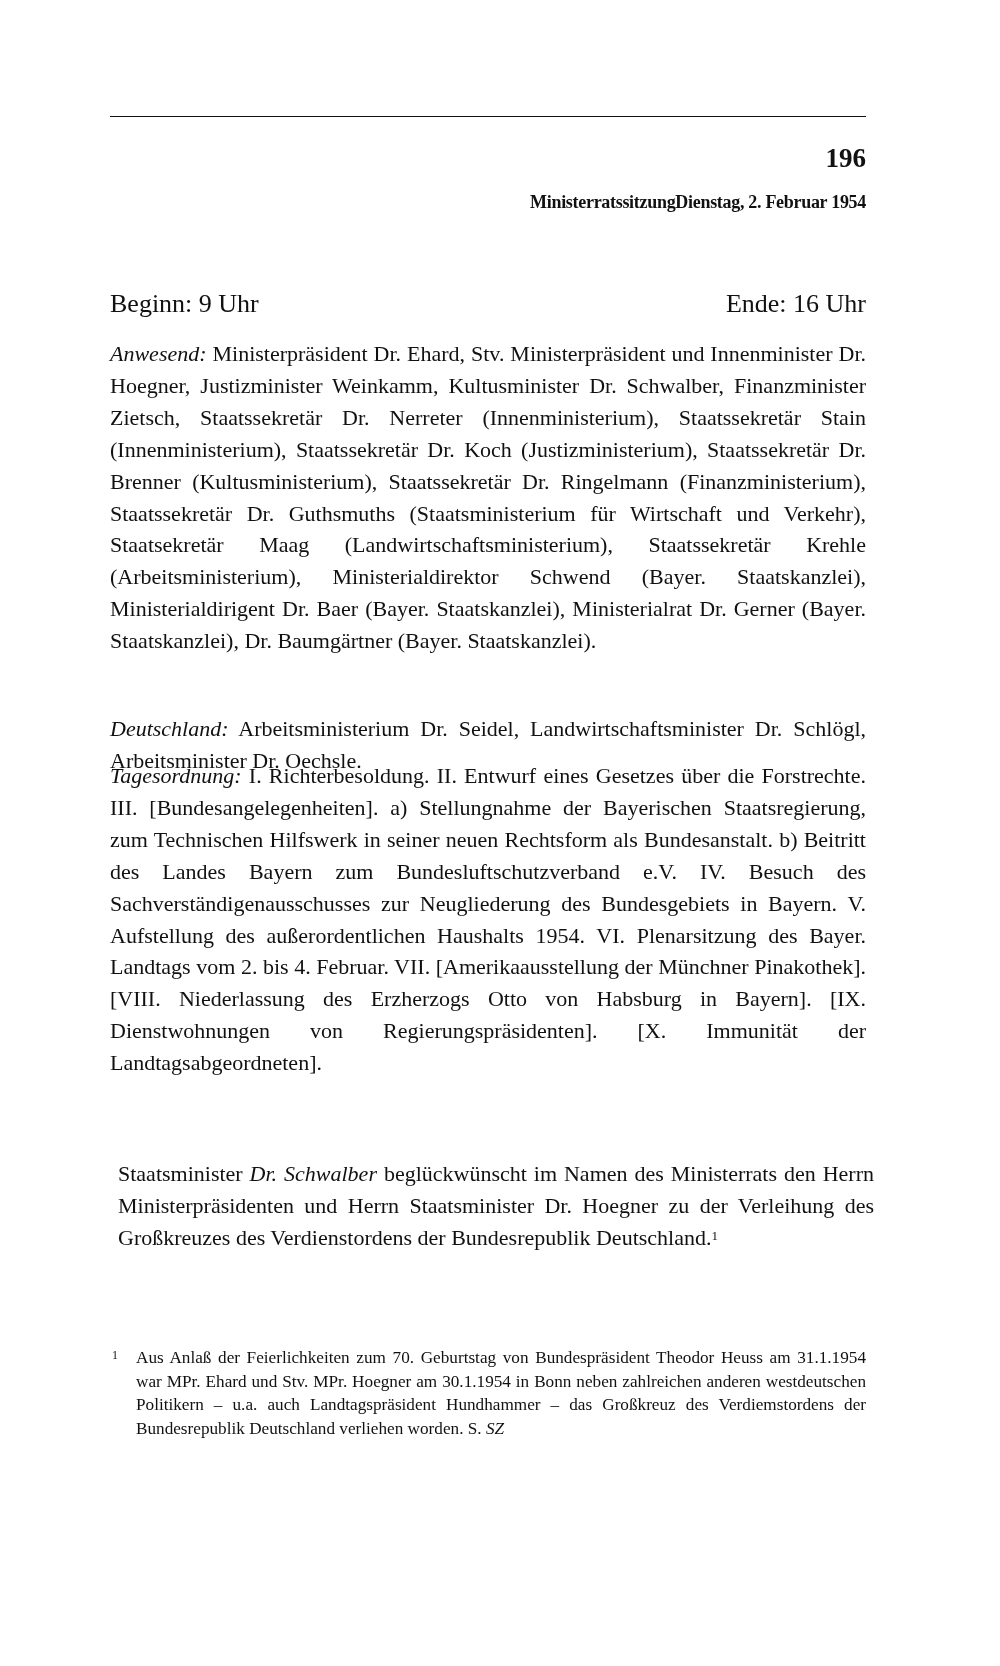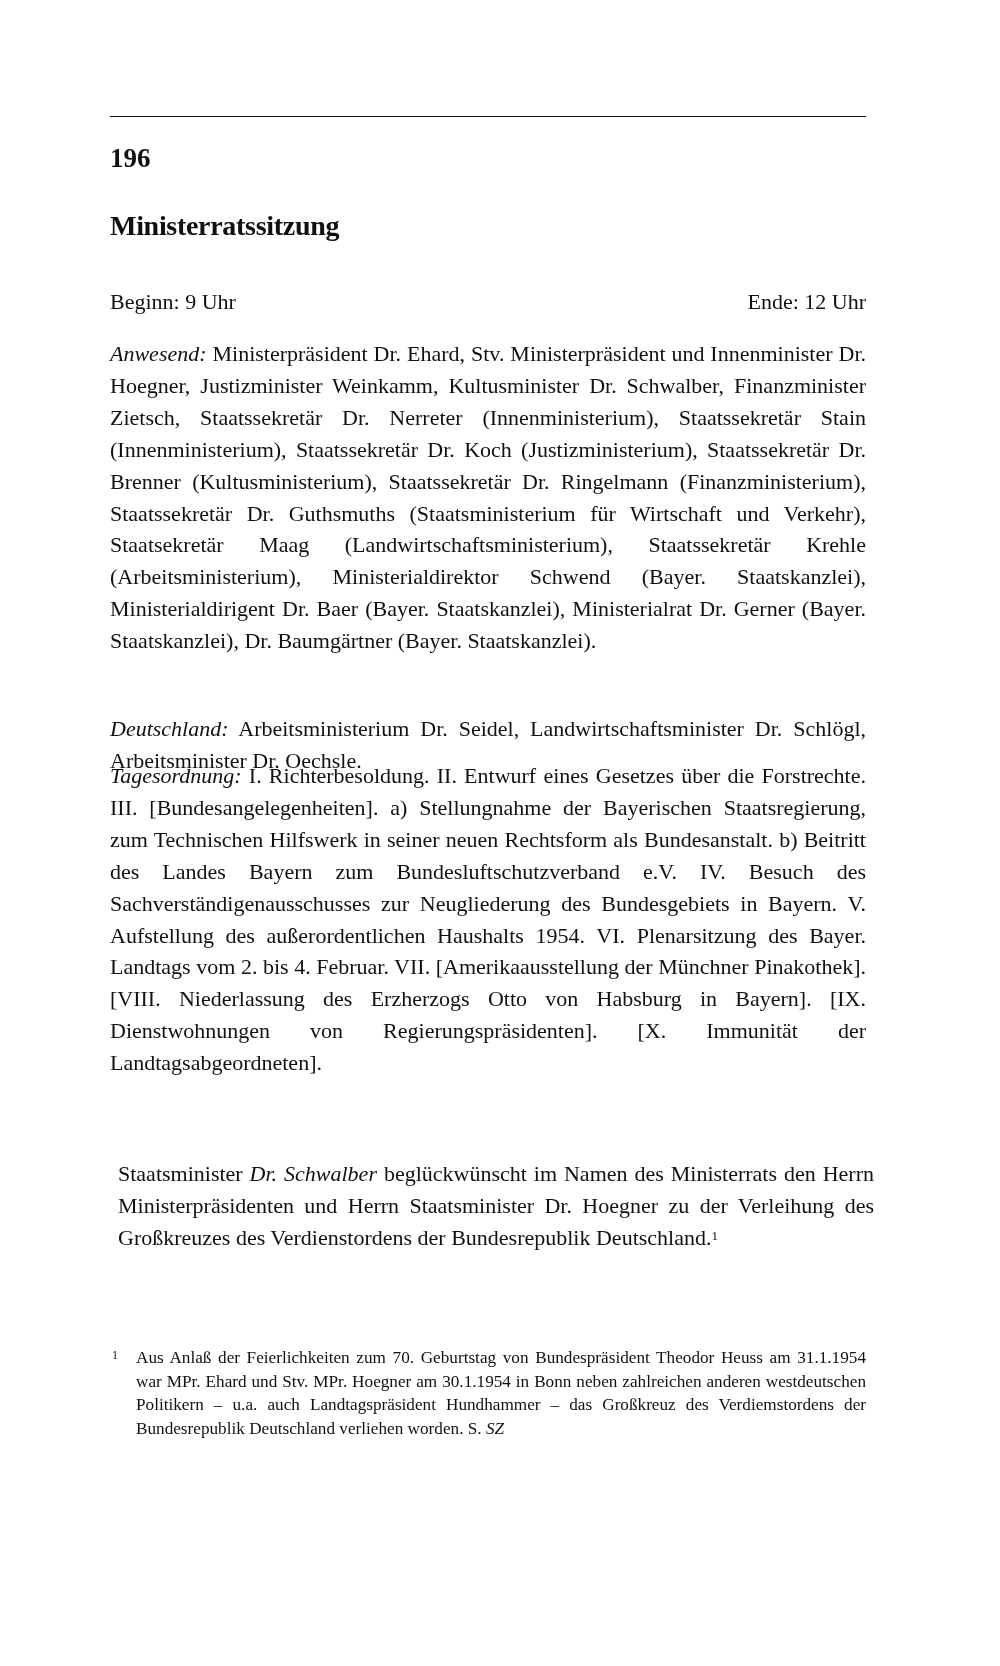--- a/index.html
+++ b/index.html
@@ -1,25 +1,25 @@
 <!DOCTYPE html>
 <html><head>
   <meta charset="utf-8">
   <style>
     html, body { margin: 0; padding: 0; background: #ffffff; }
     body { width: 1000px; height: 1666px; position: relative; overflow: hidden;
       font-family: "Liberation Serif", "DejaVu Serif", serif; color: #111111; }
     .page { position: absolute; left: 110px; top: 0; width: 756px; }
     .rule { position: absolute; left: 0; top: 116px; width: 756px; height: 0; border-top: 1.6px solid #111; }
-    .page-number { position: absolute; top: 143px; left: 0; width: 756px; text-align: left;
+    .page-number { position: absolute; top: 143px; left: 0; width: 756px; text-align: right;
       font-size: 27px; font-weight: bold; }
-    .title-row { position: absolute; top: 210px; left: 0; width: 756px; display: flex;
-      justify-content: flex-start; font-size: 28px; font-weight: bold; letter-spacing: -0.3px; }
+    .title-row { position: absolute; top: 192px; left: 0; width: 756px; display: flex;
+      justify-content: flex-end; font-size: 18px; font-weight: bold; letter-spacing: -0.3px; }
     .time-row { position: absolute; top: 289px; left: 0; width: 756px; display: flex;
-      justify-content: space-between; font-size: 22px; }
+      justify-content: space-between; font-size: 26px; }
     .body-text { position: absolute; left: 0; width: 756px; font-size: 22px; line-height: 31.9px;
       text-align: justify; hyphens: manual; }
     .body-text .label { font-style: italic; }
     .body-text i { font-style: italic; }
     #anwesend { top: 338px; }
     #entschuldigt { top: 713px; }
     #tagesordnung { top: 760px; }
     #para1 { top: 1150px; }
     sup { font-size: 13px; vertical-align: top; position: relative; top: -2px; }
     .footnote { position: absolute; left: 0; top: 1346px; width: 756px; font-size: 17.2px;
@@ -30,25 +30,26 @@
 </head>
 <body>
 
 <div class="page">
   <div class="rule"></div>
 
   <div class="page-number">196</div>
 
   <div class="title-row">
     <span>Ministerratssitzung</span>
+    <span>Dienstag, 2. Februar 1954</span>
   </div>
 
   <div class="time-row">
     <span>Beginn: 9 Uhr</span>
-    <span>Ende: 12 Uhr</span>
+    <span>Ende: 16 Uhr</span>
   </div>
 
   <p class="body-text" id="anwesend" style="margin:0"><span class="label">Anwesend:</span><span> Ministerpräsident Dr. Ehard, Stv. Ministerpräsident und Innenmi­nister Dr. Hoegner, Justizminister Weinkamm, Kultusminister Dr. Schwalber, Finanzminister Zietsch, Staatssekretär Dr. Nerreter (Innenministerium), Staatssekretär Stain (Innenministerium), Staatssekretär Dr. Koch (Justizminis­terium), Staatssekretär Dr. Brenner (Kultusministerium), Staatssekretär Dr. Ringelmann (Finanzministerium), Staatssekretär Dr. Guthsmuths (Staatsmi­nisterium für Wirtschaft und Verkehr), Staatsekretär Maag (Landwirtschafts­ministerium), Staatssekretär Krehle (Arbeitsministerium), Ministerialdirektor Schwend (Bayer. Staatskanzlei), Ministerialdirigent Dr. Baer (Bayer. Staats­kanzlei), Ministerialrat Dr. Gerner (Bayer. Staatskanzlei), Dr. Baumgärtner (Bayer. Staatskanzlei).</span></p>
 
   <p class="body-text" id="entschuldigt" style="margin:0"><span class="label">Deutschland:</span><span> Arbeitsministerium Dr. Seidel, Landwirtschaftsminister Dr. Schlögl, Arbeitsminister Dr. Oechsle.</span></p>
 
   <p class="body-text" id="tagesordnung" style="margin:0"><span class="label">Tagesordnung:</span><span> I. Richterbesoldung. II. Entwurf eines Gesetzes über die Forst­rechte. III. [Bundesangelegenheiten]. a) Stellungnahme der Bayerischen Staats­regierung, zum Technischen Hilfswerk in seiner neuen Rechtsform als Bundes­anstalt. b) Beitritt des Landes Bayern zum Bundesluftschutzverband e.V. IV. Besuch des Sachverständigenausschusses zur Neugliederung des Bundesgebiets in Bayern. V. Aufstellung des außerordentlichen Haushalts 1954. VI. Plenar­sitzung des Bayer. Landtags vom 2. bis 4. Februar. VII. [Amerikaausstellung der Münchner Pinakothek]. [VIII. Niederlassung des Erzherzogs Otto von Habsburg in Bayern]. [IX. Dienstwohnungen von Regierungspräsidenten]. [X. Immunität der Landtagsabgeordneten].</span></p>
 
   <p class="body-text" id="para1" style="margin:8px"><span>Staatsminister </span><i>Dr. Schwalber</i><span> beglückwünscht im Namen des Ministerrats den Herrn Ministerpräsidenten und Herrn Staatsminister Dr. Hoegner zu der Verleihung des Großkreuzes des Verdienstordens der Bundesrepublik Deutsch­land.</span><sup>1</sup></p>
 

